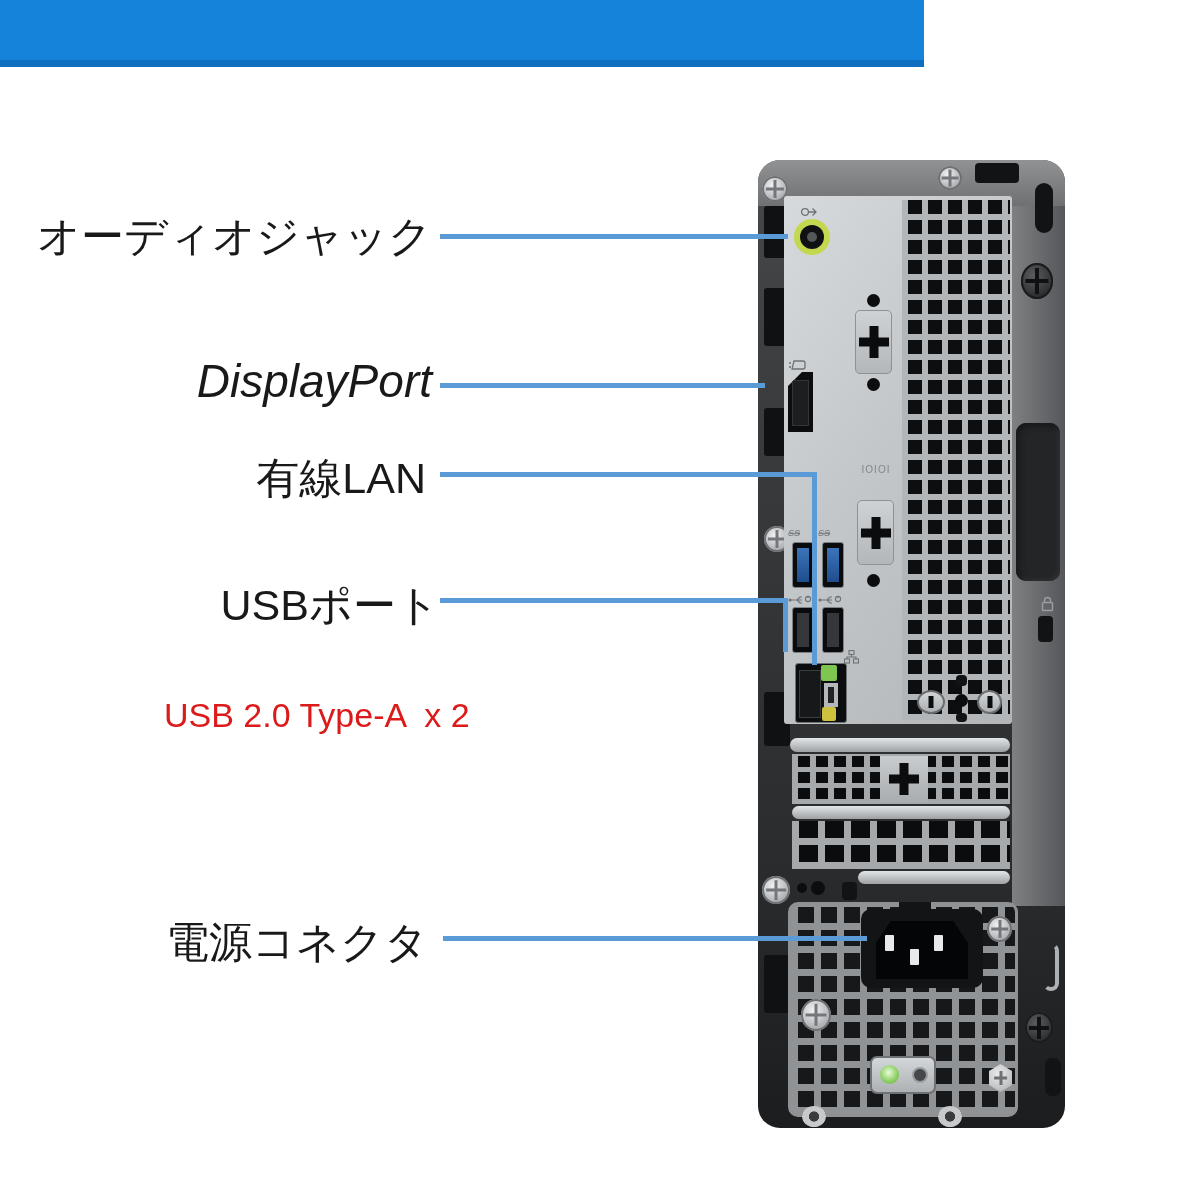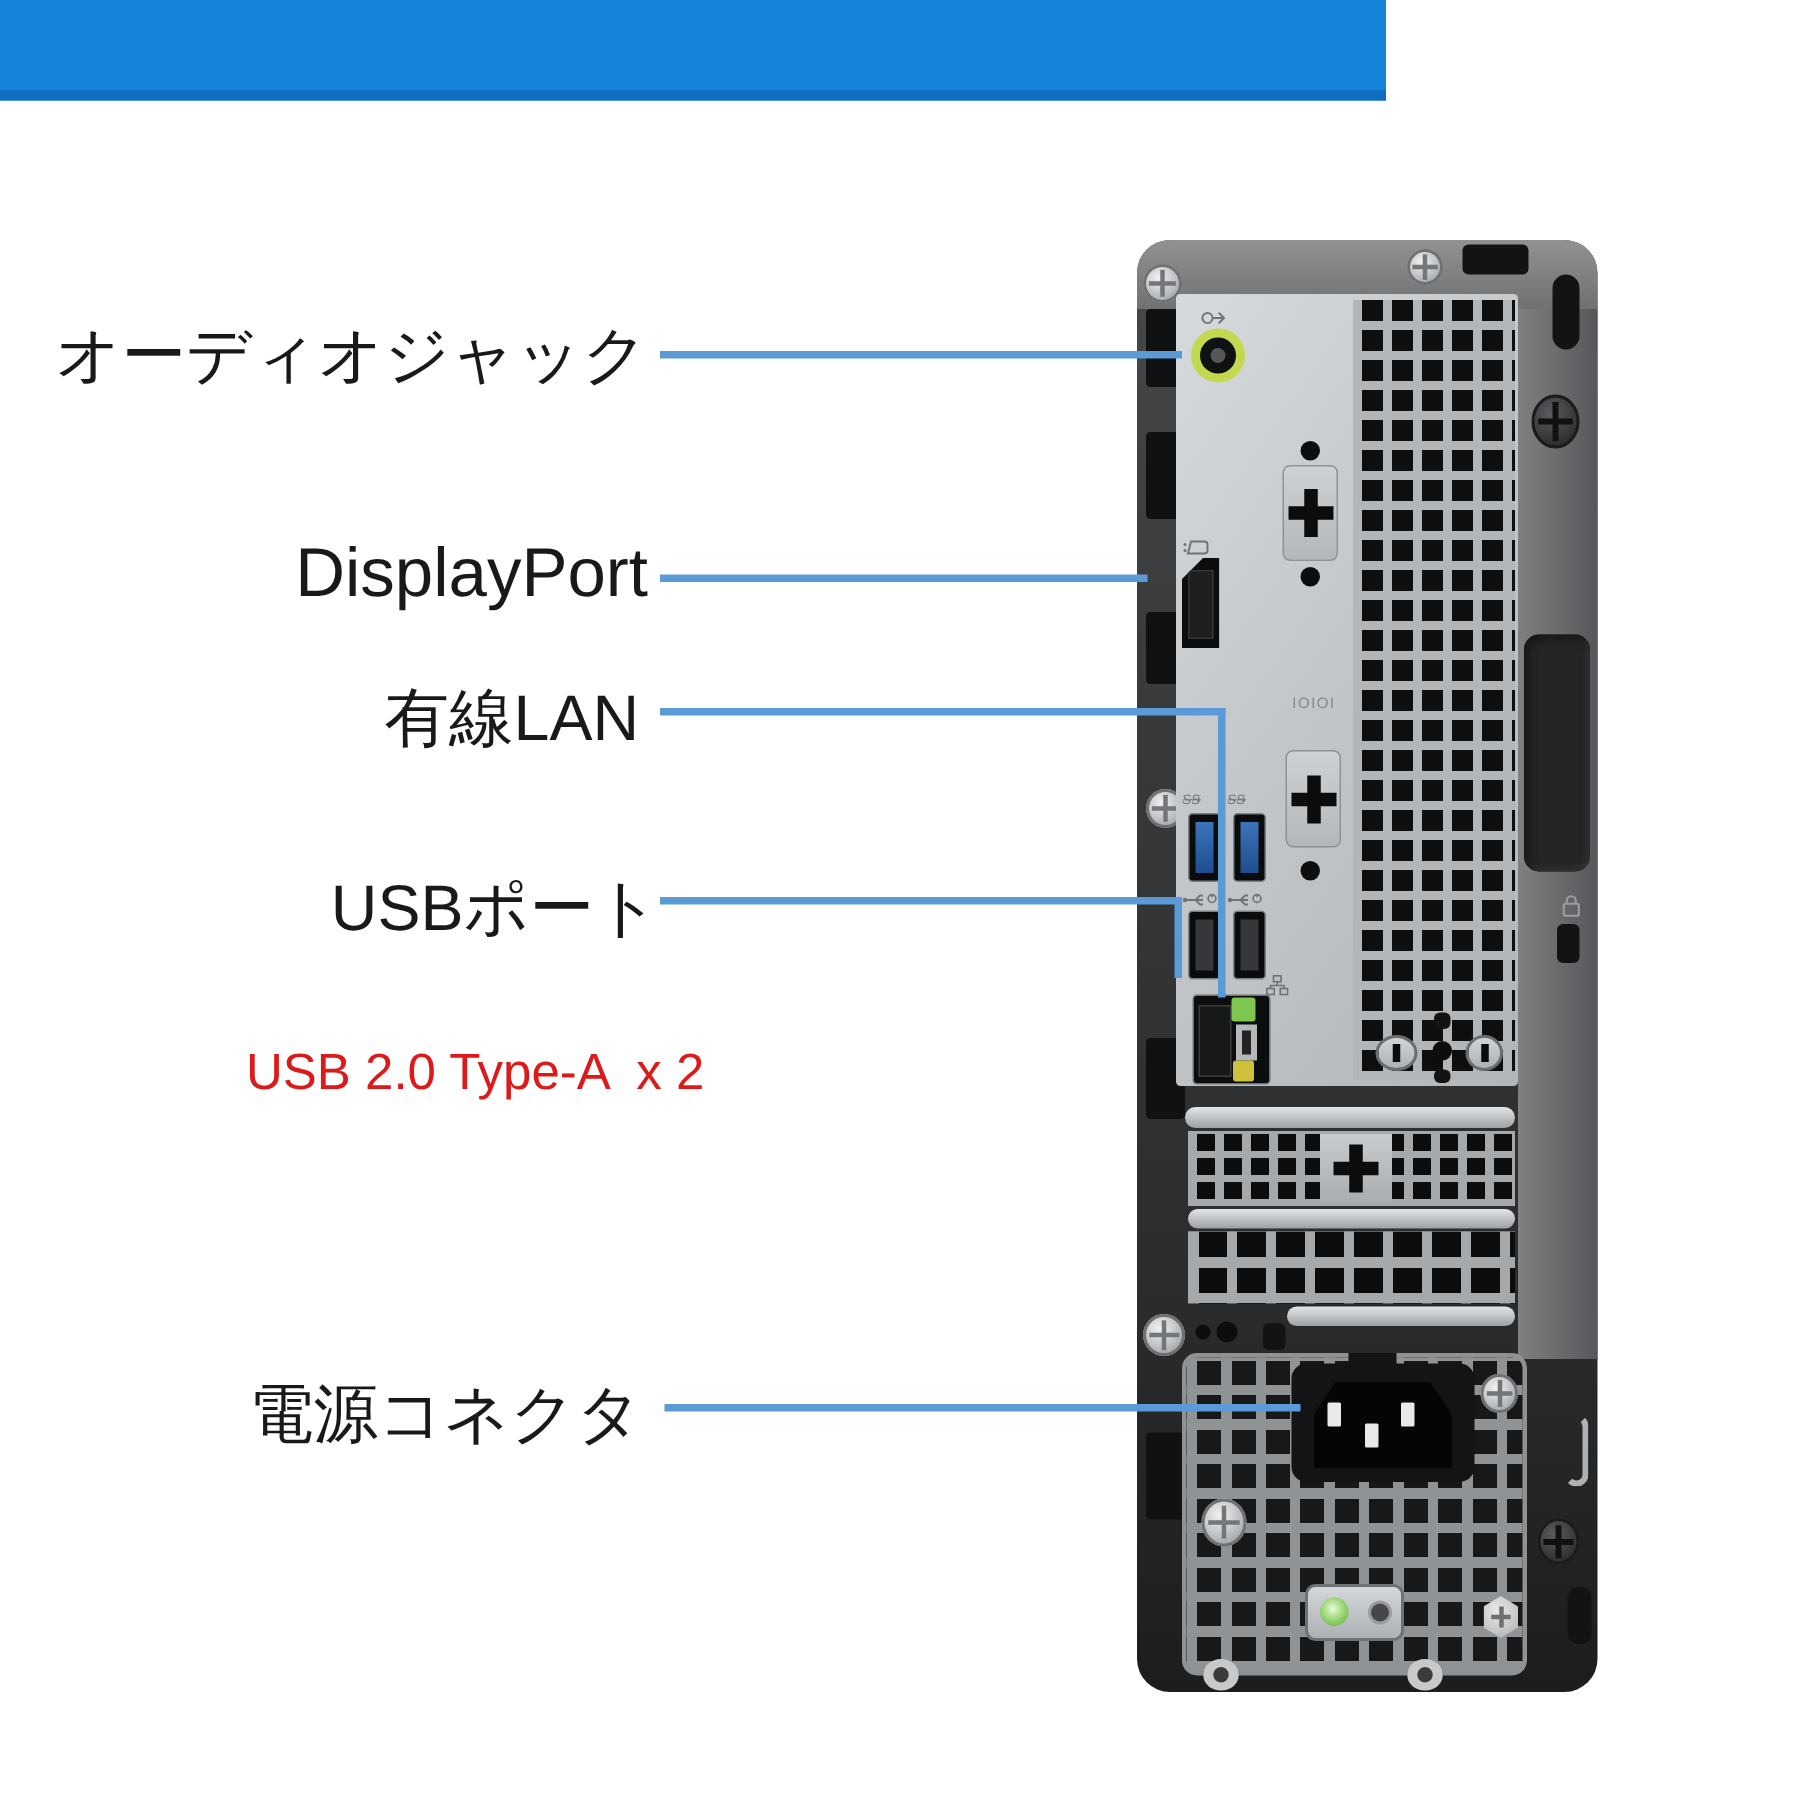--- a/index.html
+++ b/index.html
@@ -108,21 +108,21 @@
 </head>
 <body>
 
 <div id="page">
 
   <div class="banner">
     <div class="banner-title">背面</div>
   </div>
 
   <div class="lbl lbl-jp" style="left:32px;top:208px;width:400px;">オーディオジャック</div>
-  <div class="lbl lbl-en" style="left:132px;top:354px;width:300px;">DisplayPort</div>
+  <div class="lbl lbl-en" style="left:132px;top:354px;width:300px;font-style:italic;">DisplayPort</div>
   <div class="lbl lbl-jp" style="left:126px;top:450px;width:300px;">有線LAN</div>
   <div class="lbl lbl-jp" style="left:140px;top:577px;width:300px;">USBポート</div>
   <div class="note" style="left:164px;top:696px;">USB 2.0 Type-A  x 2</div>
   <div class="lbl lbl-jp" style="left:128px;top:914px;width:300px;">電源コネクタ</div>
 
   <div class="cline" style="left:440px;top:234px;width:348px;height:5px;"></div>
   <div class="cline" style="left:440px;top:383px;width:325px;height:5px;"></div>
   <div class="cline" style="left:440px;top:472px;width:377px;height:5px;"></div>
   <div class="cline" style="left:812px;top:472px;width:5px;height:193px;"></div>
   <div class="cline" style="left:440px;top:598px;width:348px;height:5px;"></div>

